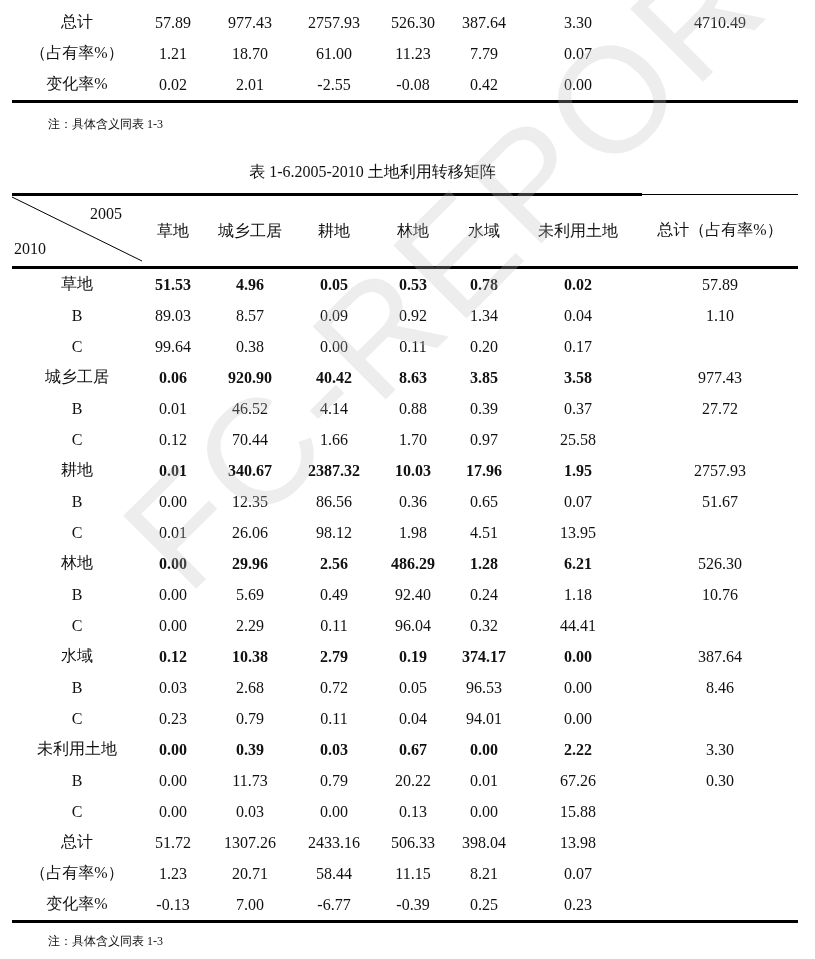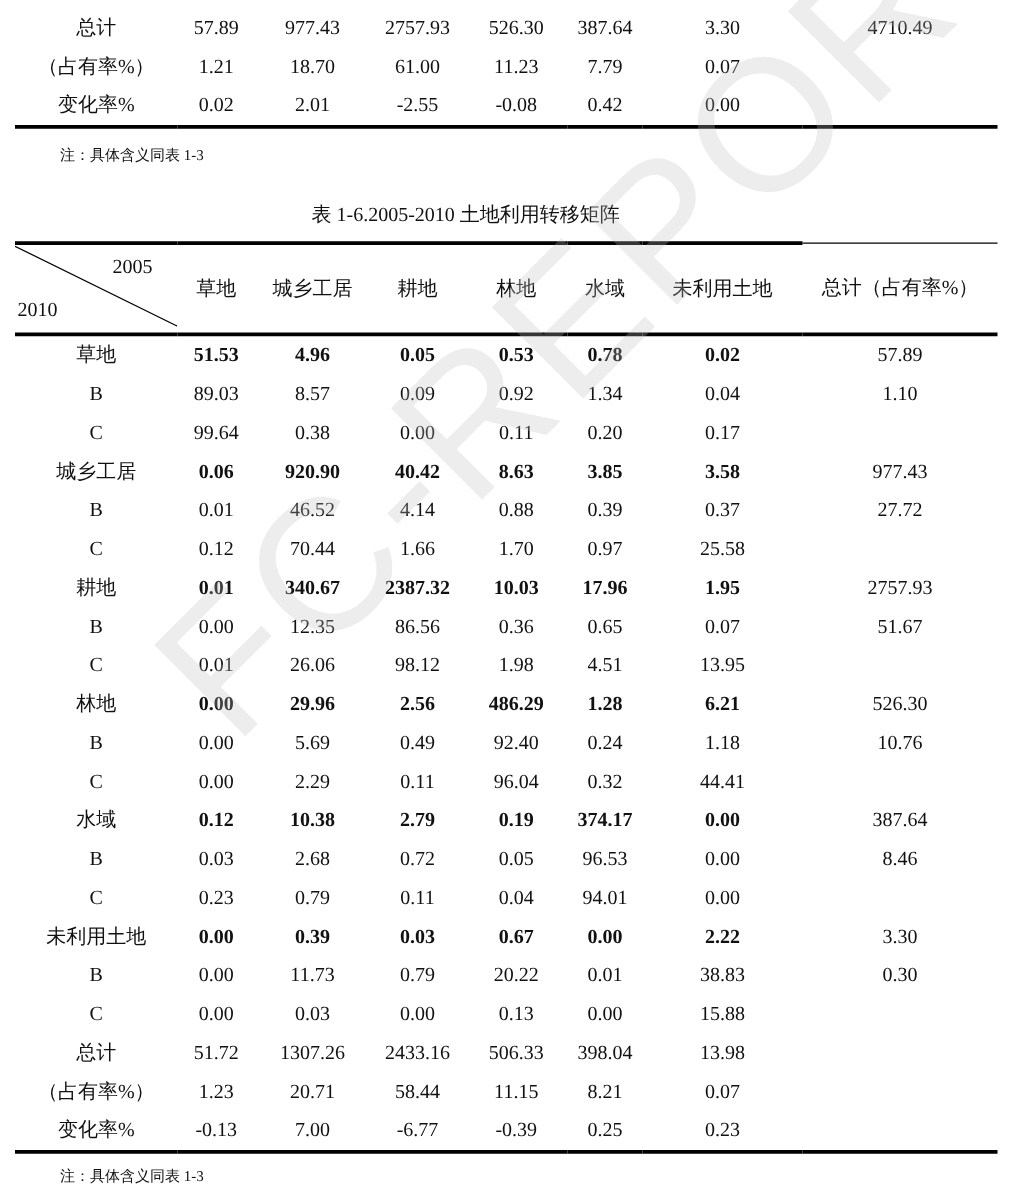--- a/index.html
+++ b/index.html
@@ -292,21 +292,21 @@
         <td class="b">2.22</td>
         <td>3.30</td>
       </tr>
       <tr>
         <td>B</td>
         <td>0.00</td>
         <td>11.73</td>
         <td>0.79</td>
         <td>20.22</td>
         <td>0.01</td>
-        <td>38.83</td>
+        <td>67.26</td>
         <td>0.30</td>
       </tr>
       <tr>
         <td>C</td>
         <td>0.00</td>
         <td>0.03</td>
         <td>0.00</td>
         <td>0.13</td>
         <td>0.00</td>
         <td>15.88</td>

